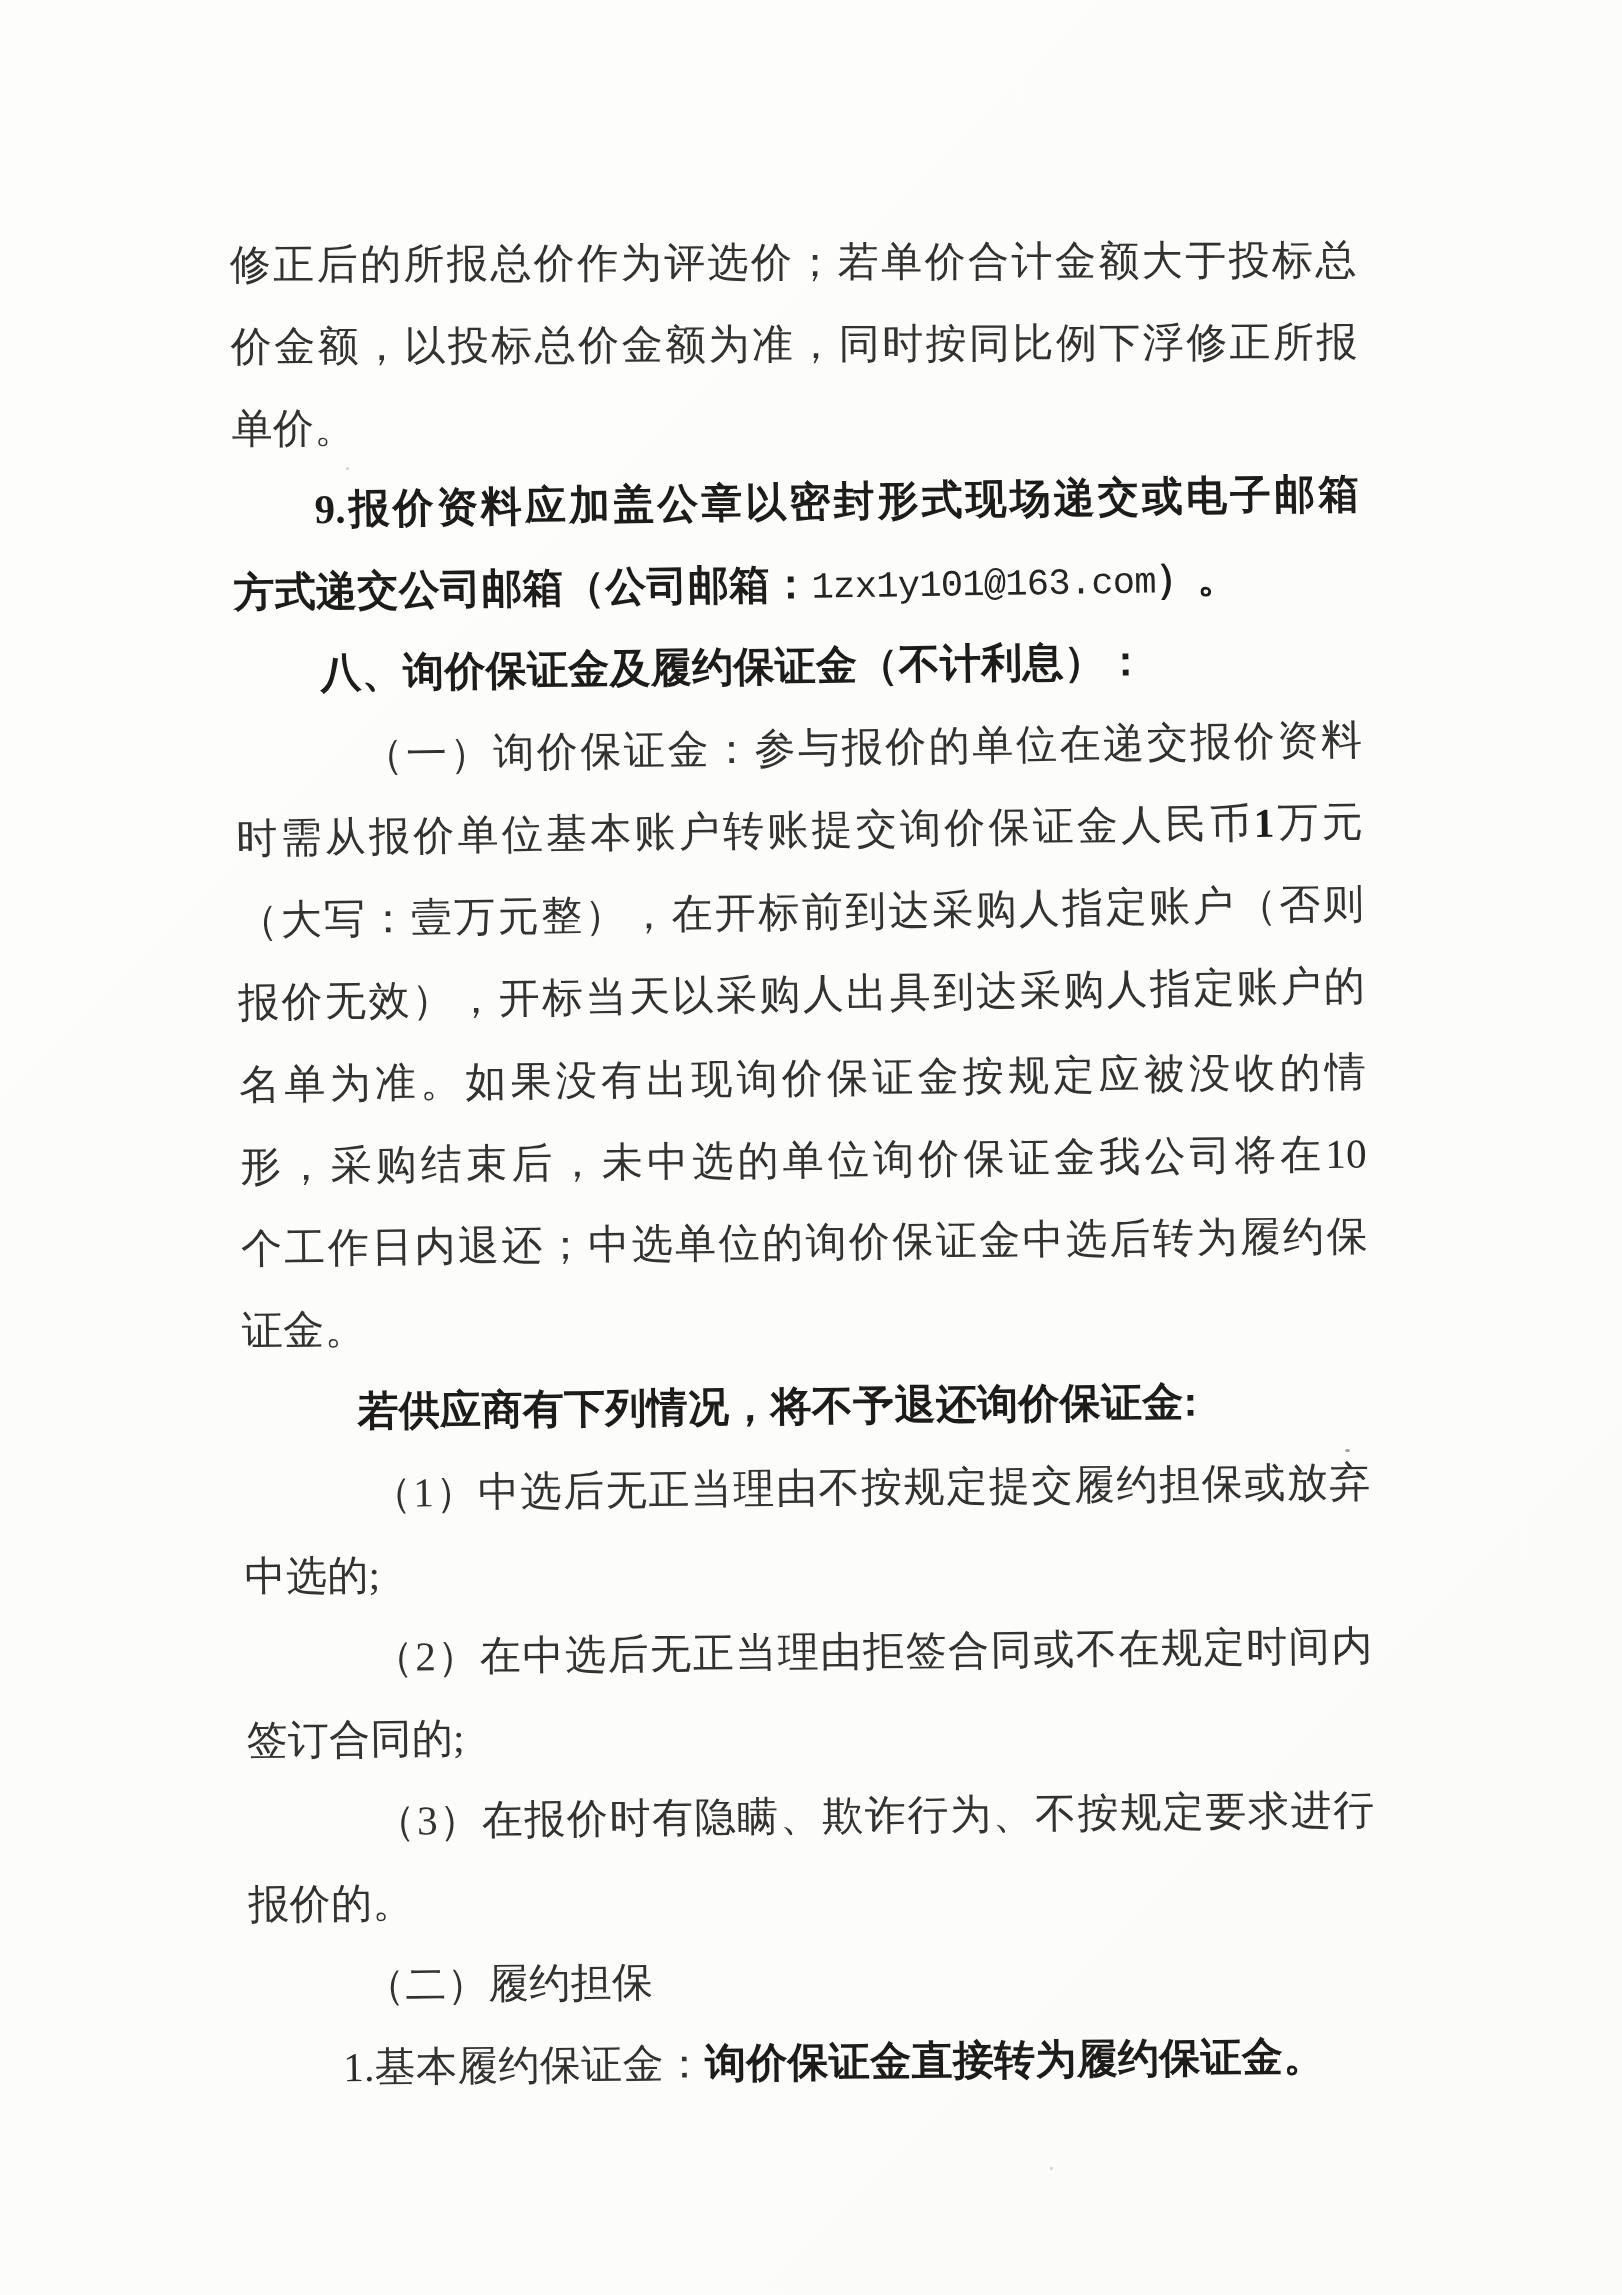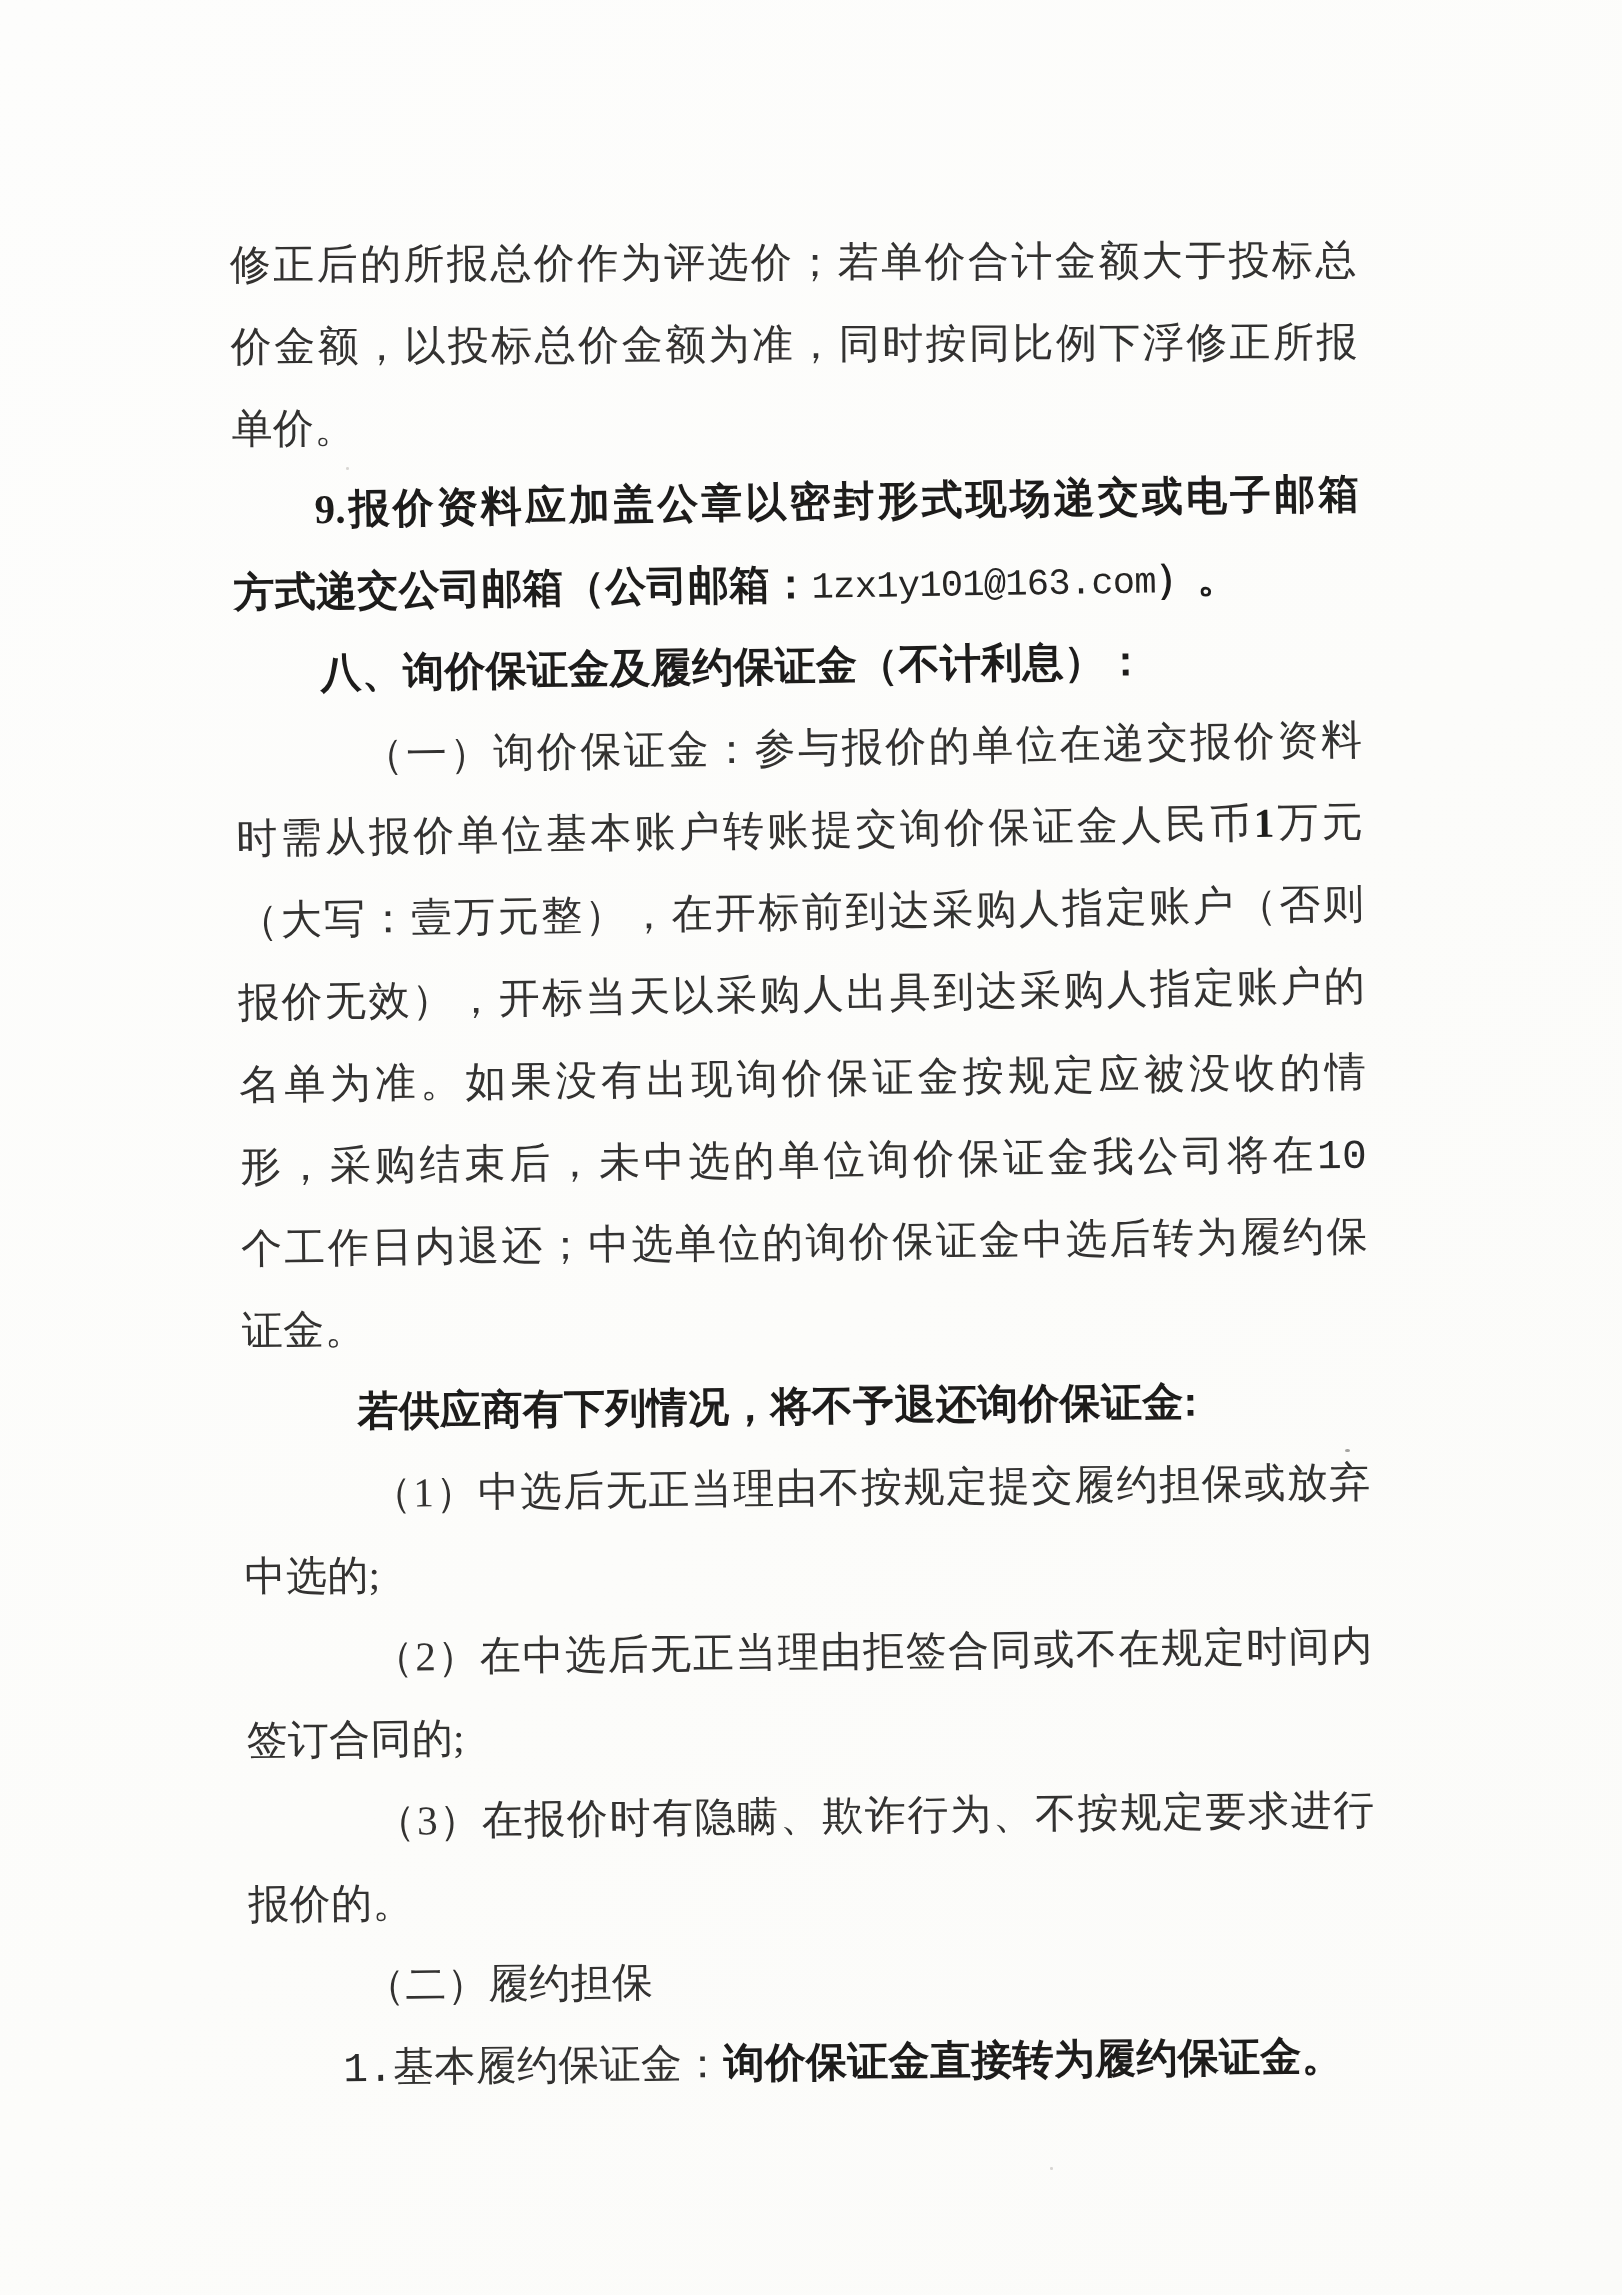--- a/index.html
+++ b/index.html
@@ -46,21 +46,21 @@
     font-family: "Liberation Serif", "DejaVu Serif", serif;
     font-weight: 400;
     color: #333231;
   }
   .seg-hei {
     font-family: "Liberation Sans", "DejaVu Sans", sans-serif;
     font-weight: 700;
     color: #1d1c1b;
   }
   .seg-num {
-    font-family: Liberation Mono, monospace;
+    font-family: Liberation Serif, serif;
     font-weight: 400;
     color: #2a2a2a;
   }
   .seg-numbold {
     font-family: "Liberation Serif", "DejaVu Serif", serif;
     font-weight: 700;
     color: #1d1c1b;
   }
   .seg-mono {
     font-family: "Liberation Mono", "DejaVu Sans Mono", monospace;

